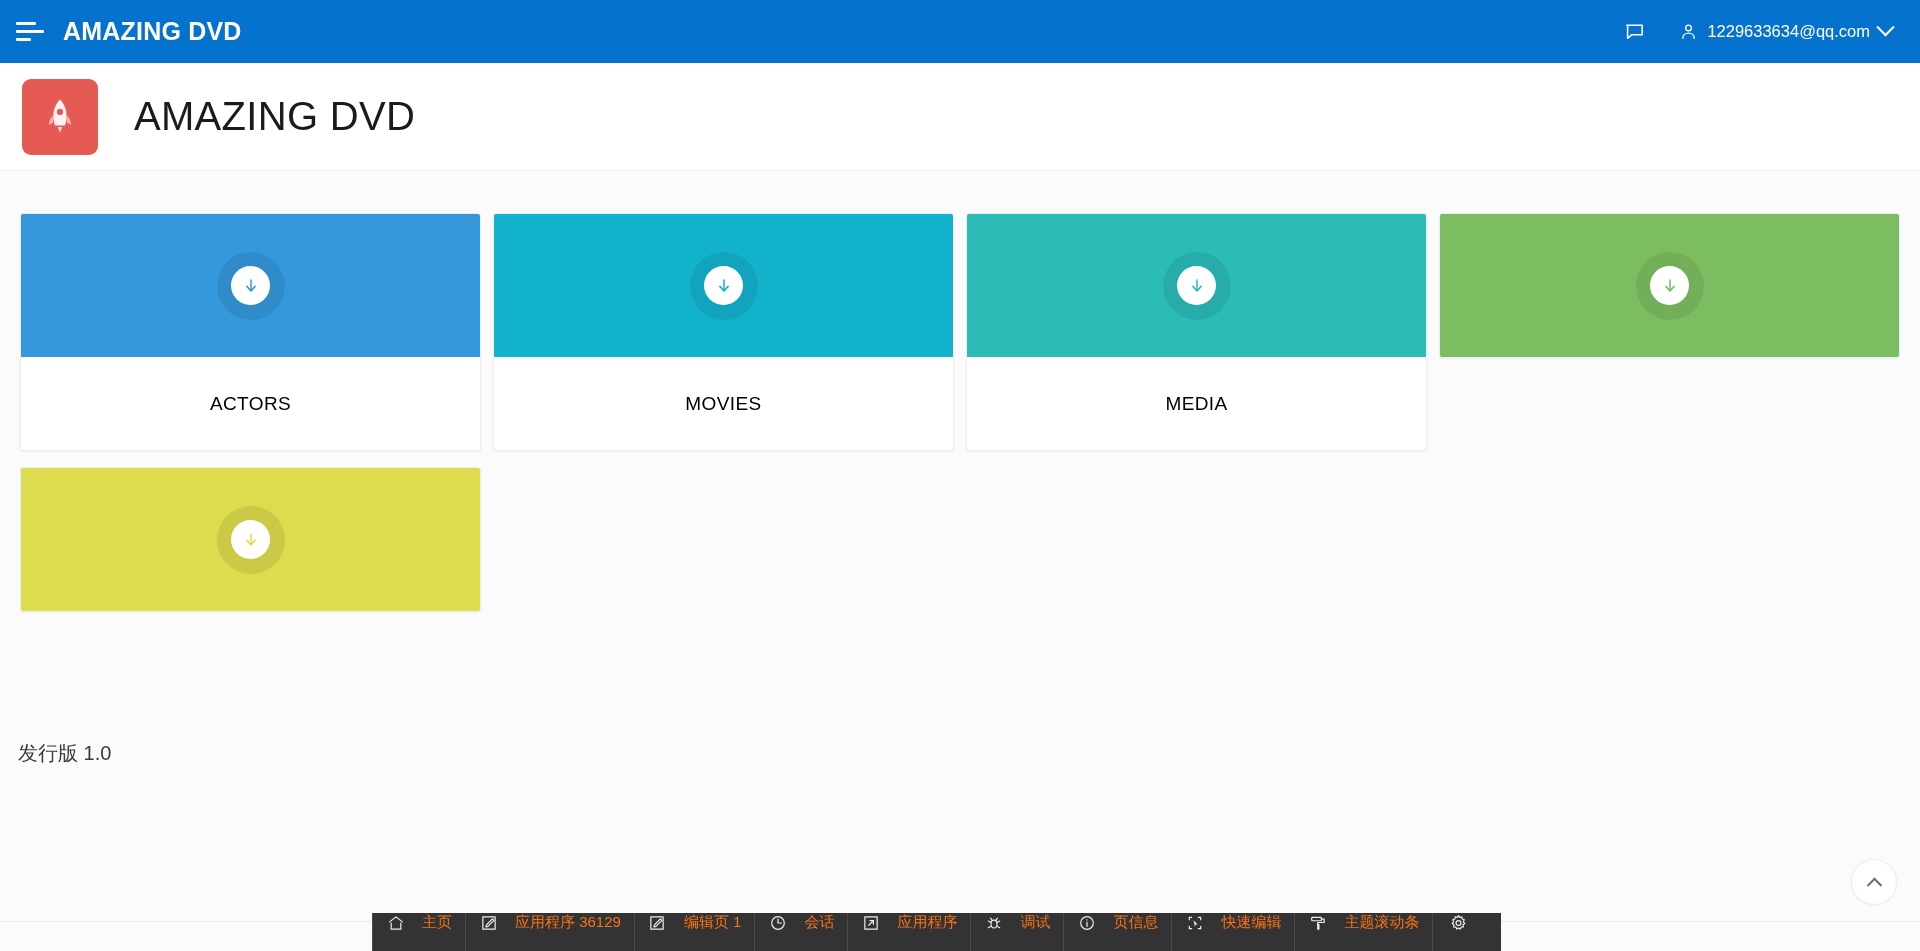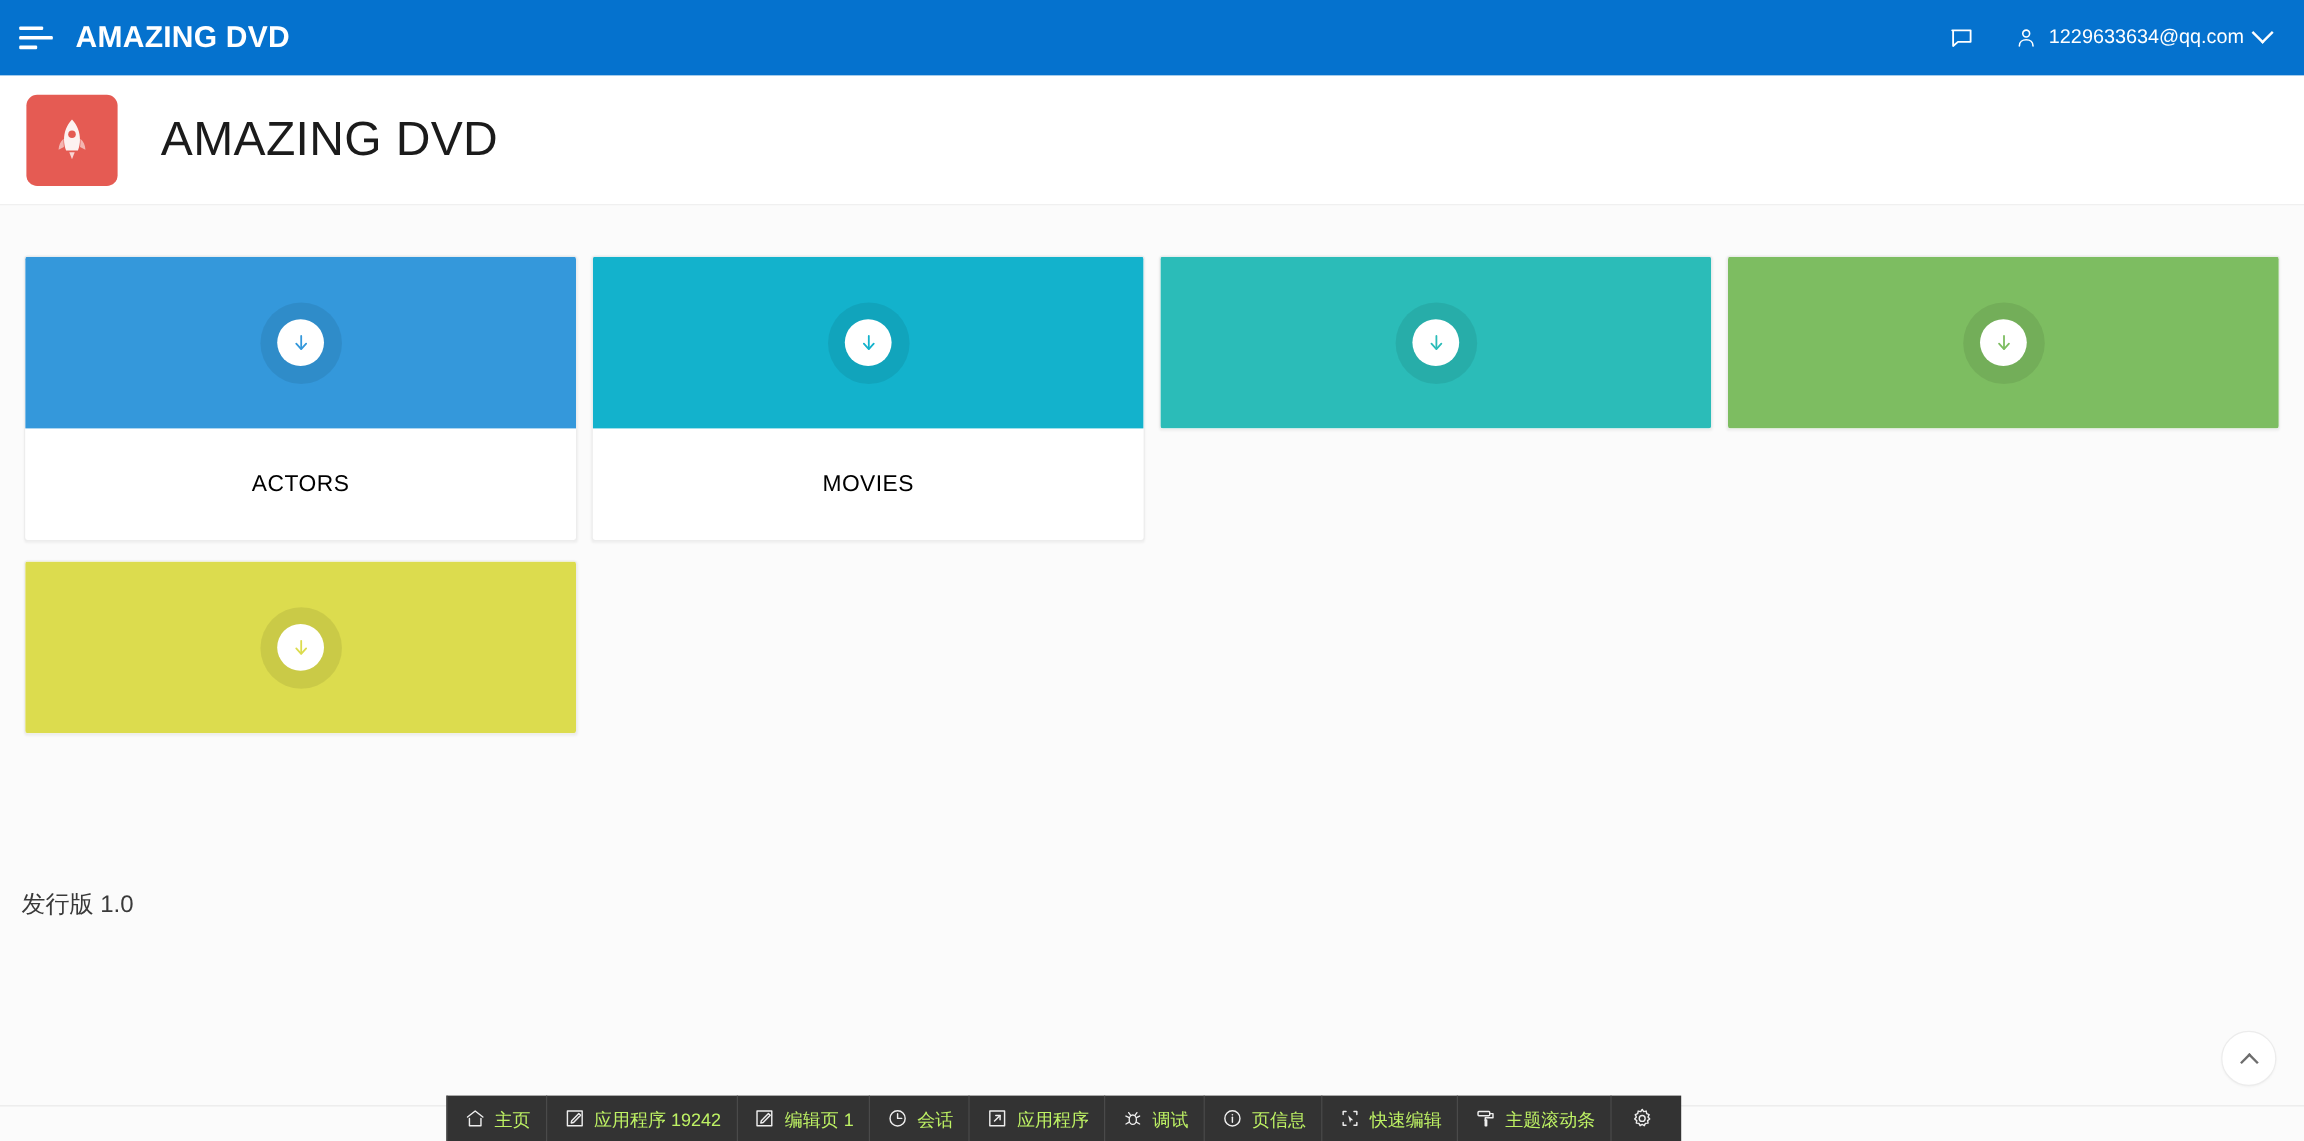--- a/index.html
+++ b/index.html
@@ -200,27 +200,26 @@
     bottom: 0;
     height: 38px;
     background: #333333;
     display: flex;
     align-items: stretch;
     color: #e8e8e8;
     font-size: 15px;
   }
   .dev-item {
     display: flex;
-    align-items: center;
-    gap: 7px;
+    gap: 17px;
     padding: 0 13px;
     border-right: 1px solid #4a4a4a;
     cursor: pointer;
     white-space: nowrap;
-    color: #bef264;
+    color: #f97316;
   }
   .dev-item:first-child { border-left: 1px solid #4a4a4a; }
   .dev-item:last-child { border-right: none; padding: 0 16px; }
   .dev-label { line-height: 1; position: relative; top: 1px; }
   .dev-icon { display: flex; align-items: center; justify-content: center; width: 19px; height: 19px; }
 
   svg { display: block; }
 </style>
 </head>
 <body>
@@ -312,20 +311,23 @@
       <div class="card-banner" style="background:#2bbcb8">
         <div class="icon-ring">
           <div class="icon-disc">
             <svg width="18" height="18" viewBox="0 0 24 24" fill="none" stroke="#2bbcb8" stroke-width="2" stroke-linecap="round" stroke-linejoin="round">
               <line x1="12" y1="4" x2="12" y2="18"></line>
                 <polyline points="6.5,12.5 12,18.5 17.5,12.5"></polyline>
             </svg>
           </div>
         </div>
       </div>
+      <div class="card-body">
+        <div class="card-label">MEDIA</div>
+      </div>
     </div>
   </div>
 
 
   <div class="card-cell">
     <div class="card">
       <div class="card-banner" style="background:#7dbd61">
         <div class="icon-ring">
           <div class="icon-disc">
             <svg width="18" height="18" viewBox="0 0 24 24" fill="none" stroke="#7dbd61" stroke-width="2" stroke-linecap="round" stroke-linejoin="round">
@@ -374,21 +376,21 @@
     <span class="dev-label">主页</span>
   </div>
 
   <div class="dev-item">
     <span class="dev-icon">
       <svg width="18" height="18" viewBox="0 0 24 24" fill="none" stroke="#ededed" stroke-width="1.6" stroke-linecap="round" stroke-linejoin="round">
         <path d="M3.8 3.8h16.4v16.4H3.8z"></path>
           <path d="M16.5 6.6 8.6 14.5l-.6 2.6 2.6-.6 7.9-7.9z"></path>
       </svg>
     </span>
-    <span class="dev-label">应用程序 19242</span>
+    <span class="dev-label">应用程序 36129</span>
   </div>
 
   <div class="dev-item">
     <span class="dev-icon">
       <svg width="18" height="18" viewBox="0 0 24 24" fill="none" stroke="#ededed" stroke-width="1.6" stroke-linecap="round" stroke-linejoin="round">
         <path d="M3.8 3.8h16.4v16.4H3.8z"></path>
           <path d="M16.5 6.6 8.6 14.5l-.6 2.6 2.6-.6 7.9-7.9z"></path>
       </svg>
     </span>
     <span class="dev-label">编辑页 1</span>

